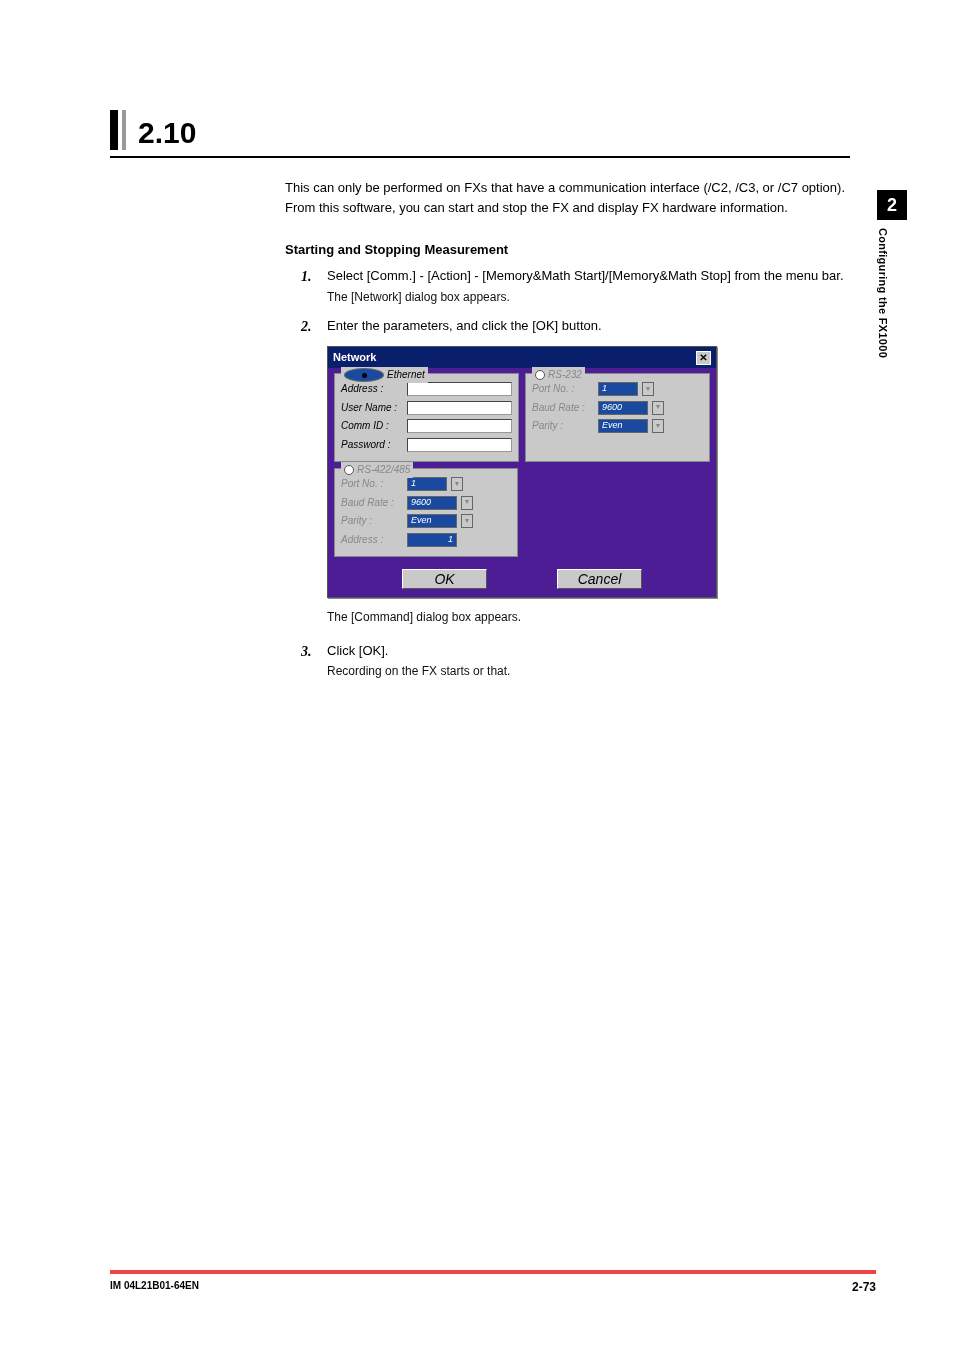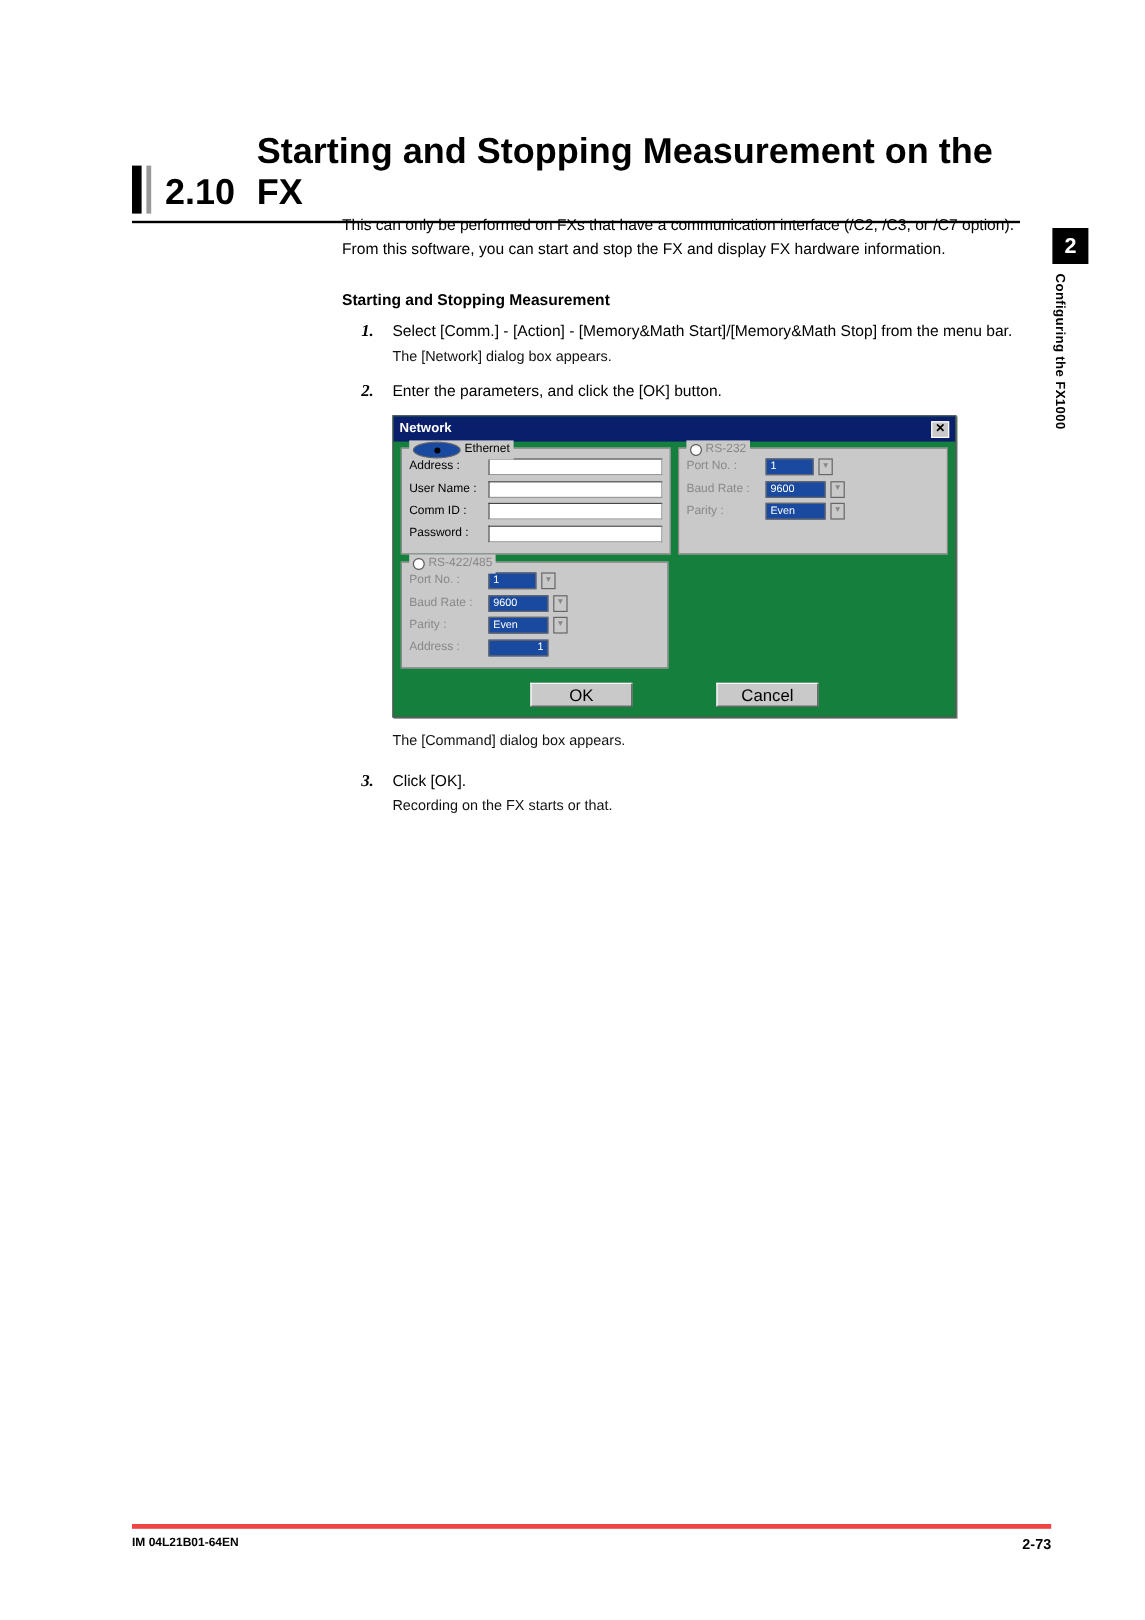--- a/index.html
+++ b/index.html
@@ -20,24 +20,24 @@
 
   .body { position:absolute; left: 285px; top: 178px; width: 560px; font-size: 13px; line-height: 1.55; }
   .intro { margin-bottom: 22px; }
   .subhead { font-weight: bold; margin-bottom: 6px; }
 
   .step { position:relative; padding-left: 42px; margin-bottom: 10px; }
   .step-num { position:absolute; left: 16px; top:0; font-style: italic; font-weight: bold; font-family: Georgia, 'Times New Roman', serif; font-size: 14px; }
   .step .sub { font-size: 12px; color:#111; margin-top:1px; }
 
   
-  .dialog { width: 470px; margin: 6px 0 14px 42px; border:1px solid #555; font-size: 10px; background:#15803d; box-shadow: 1px 1px 0 #888; }
+  .dialog { width: 390px; margin: 6px 0 14px 42px; border:1px solid #555; font-size: 10px; background:#4c1d95; box-shadow: 1px 1px 0 #888; }
   .dlg-title { background:#0a1f6b; color:#fff; padding:2px 5px; display:flex; align-items:center; justify-content:space-between; font-weight:bold; font-size:11px; }
   .close-x { width:15px; height:14px; background:#c9c9c9; color:#000; display:flex; align-items:center; justify-content:center; border:1px solid #fff; font-family: Arial; font-size:10px; font-weight:bold; }
-  .dlg-body { padding: 5px 6px 8px; }
+  .dlg-body { padding: 5px 6px 8px; font-style: italic; }
   .cols { display:flex; gap:6px; }
   .group { border:1px solid #888; padding:4px 6px 6px; position:relative; flex:1; background:#c9c9c9; }
   .group.disabled { color:#888; }
   .group-legend { position:absolute; top:-7px; left:6px; background:#c9c9c9; padding:0 3px; font-size:10px; display:flex; align-items:center; gap:3px; }
   .radio { width:10px; height:10px; border:1px solid #555; border-radius:50%; background:#fff; display:inline-flex; align-items:center; justify-content:center; }
   .radio.sel::after { content:""; width:5px; height:5px; background:#000; border-radius:50%; }
   .row { display:flex; align-items:center; margin:3px 0; gap:4px; }
   .lbl { width:62px; }
   .txt { height:14px; background:#fff; border:1px inset #999; flex:1; min-width:50px; }
   .sel { height:14px; background:#1a4aa0; color:#fff; border:1px solid #666; width:40px; display:flex; align-items:center; padding:0 3px; font-size:9px; }
@@ -57,21 +57,20 @@
 
   <div class="side-tab">
     <div class="tab-num">2</div>
     <div class="tab-text">Configuring the FX1000</div>
   </div>
 
   <div class="hbar">
     <span class="stripe"></span>
     <span class="stripe thin"></span>
     <span class="num">2.10</span>
-    <span class="title">Starting and Stopping Measurement on the FX</span>
   </div>
 
   <div class="body">
     <p class="intro">This can only be performed on FXs that have a communication interface (/C2, /C3, or /C7 option). From this software, you can start and stop the FX and display FX hardware information.</p>
 
     <p class="subhead">Starting and Stopping Measurement</p>
 
     <div class="step">
       <span class="step-num">1.</span>
       <div>Select [Comm.] - [Action] - [Memory&amp;Math Start]/[Memory&amp;Math Stop] from the menu bar.</div>

